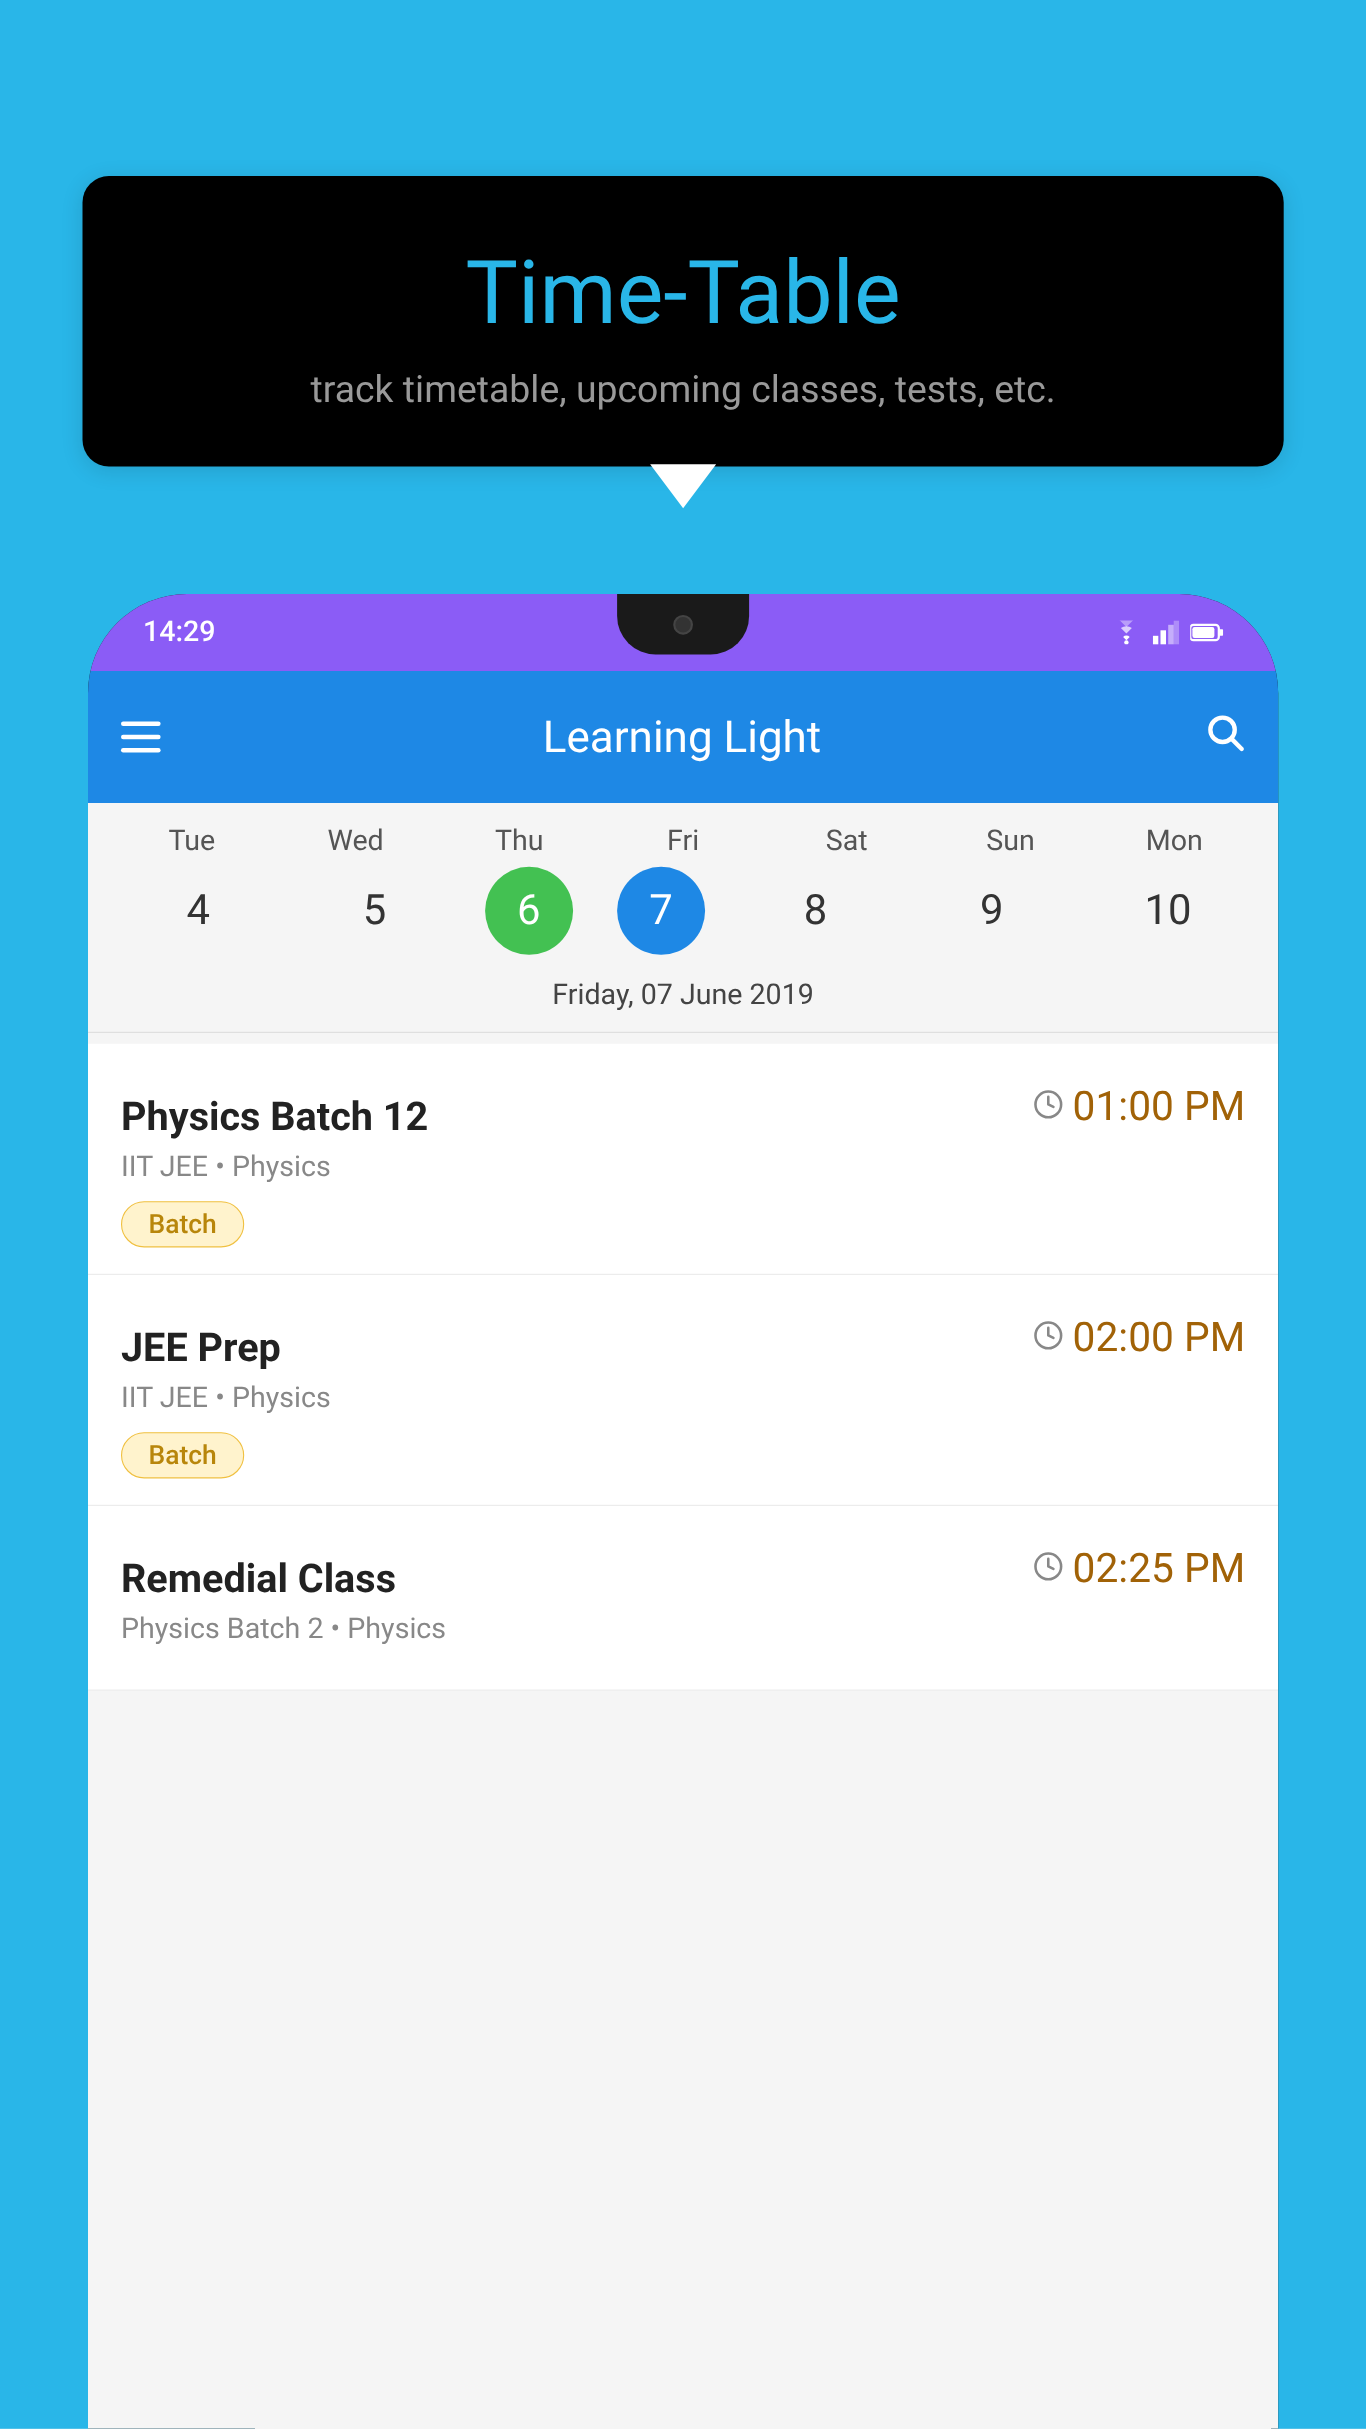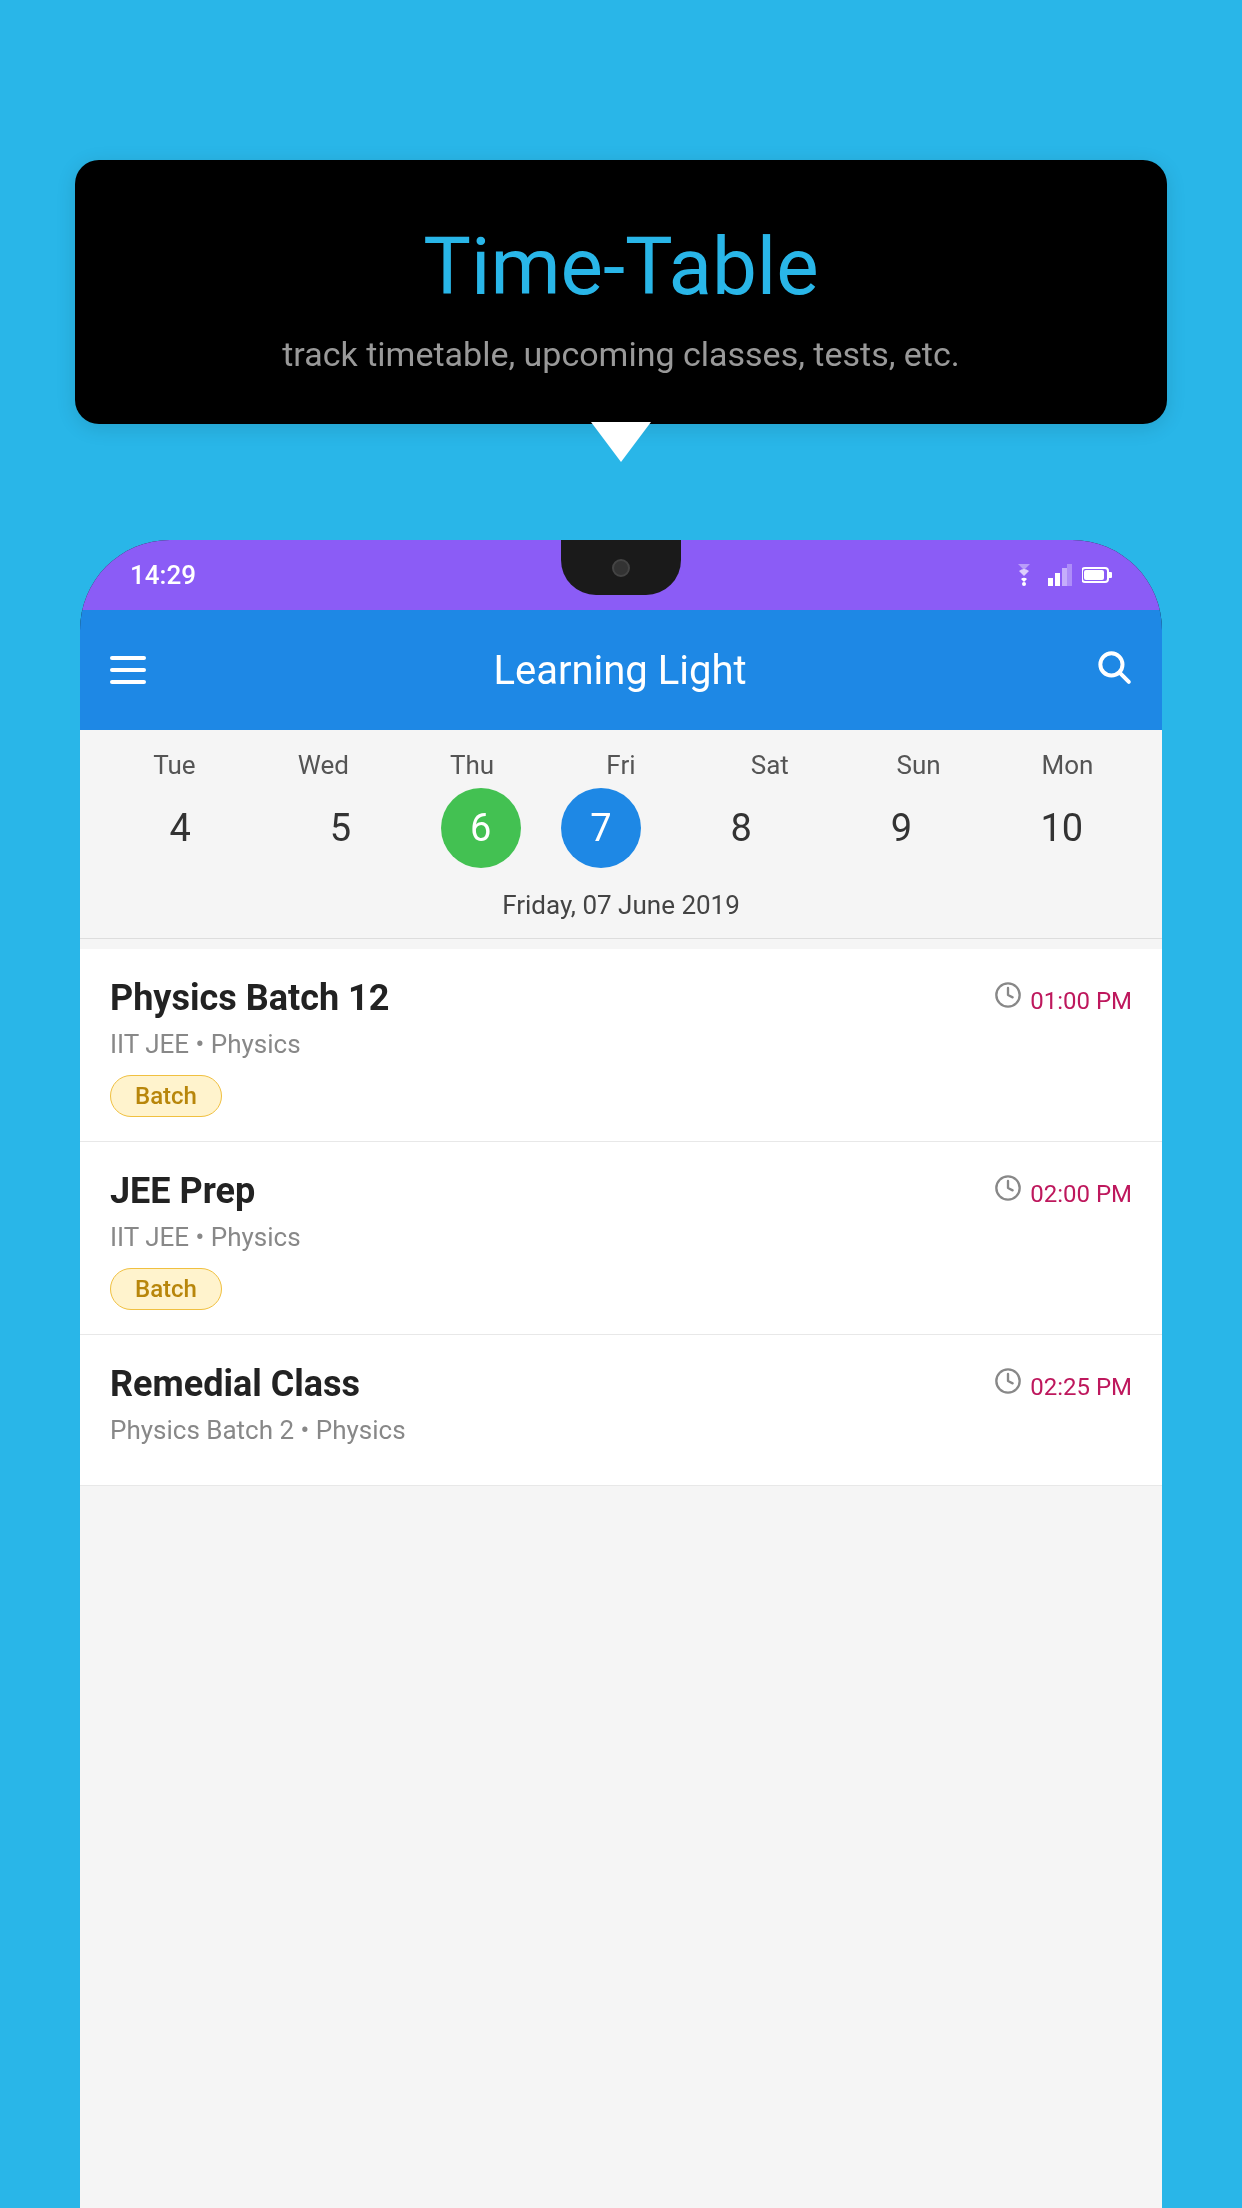--- a/index.html
+++ b/index.html
@@ -243,28 +243,29 @@
       display: flex;
       justify-content: space-between;
       align-items: center;
       margin-bottom: 10px;
     }
 
     .class-name {
       font-size: 36px;
       font-weight: 700;
       color: #222;
+      margin-top: 17px;
     }
 
     .class-time {
       display: flex;
       align-items: flex-end;
       gap: 8px;
-      font-size: 24px;
-      color: #be185d;
+      font-size: 37px;
+      color: #a16207;
     }
 
     .class-meta {
       font-size: 26px;
       color: #888;
       margin-bottom: 16px;
     }
 
     .batch-badge {
       display: inline-block;

